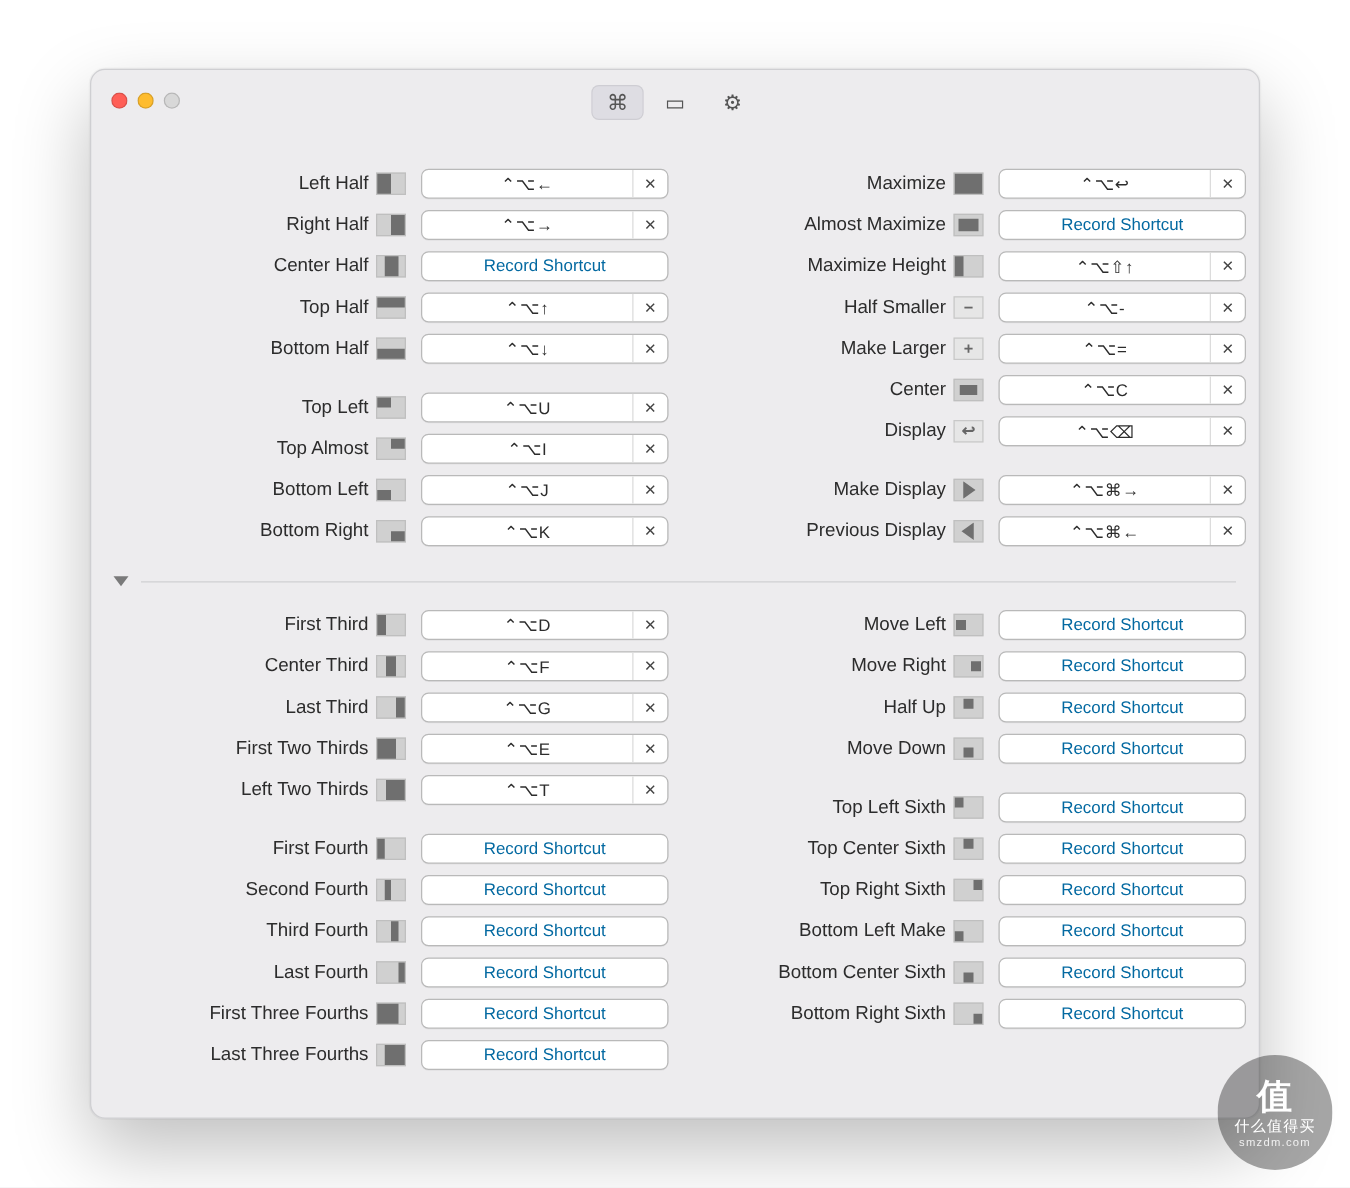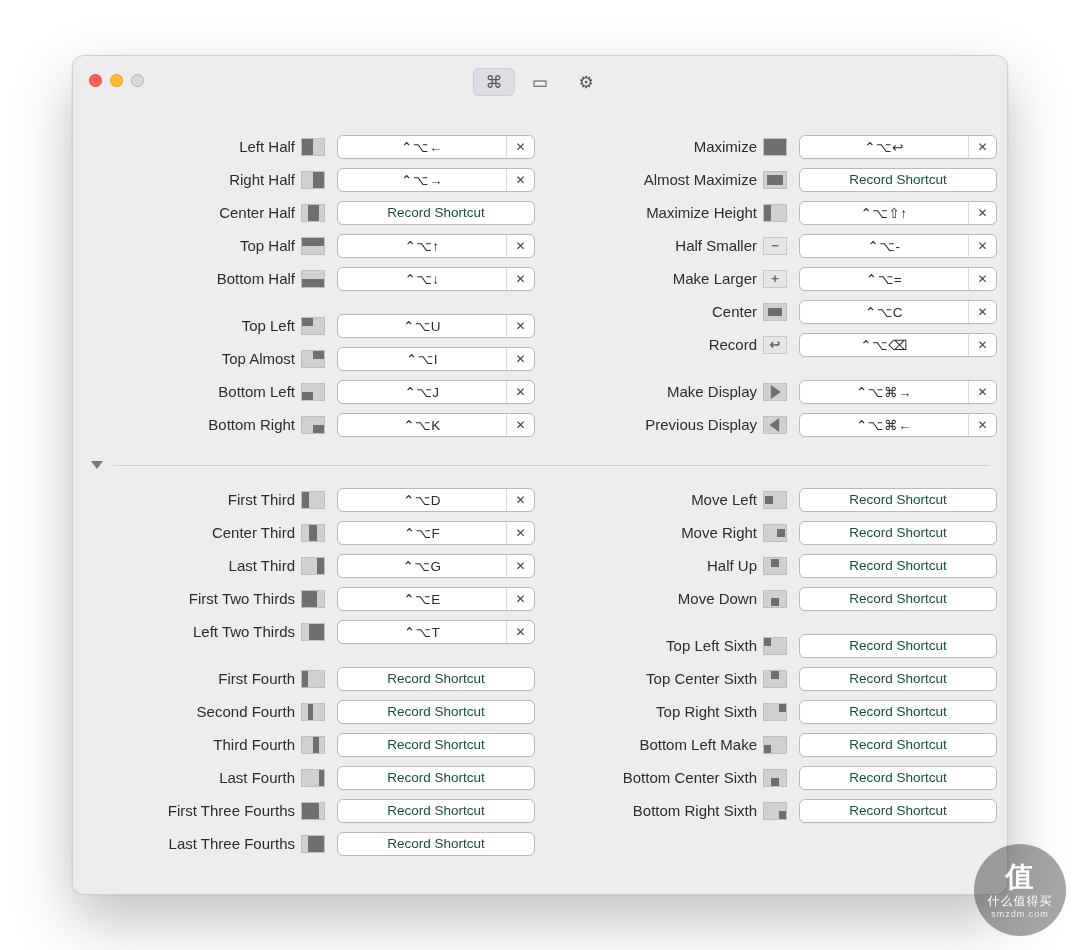--- a/index.html
+++ b/index.html
@@ -138,21 +138,21 @@
     border-radius:6px;
     display:flex;
     align-items:stretch;
     overflow:hidden;
     box-shadow: 0 0.5px 0 rgba(0,0,0,.05);
   }
   .field .val{
     flex:1; display:flex;align-items:center;justify-content:center;
     font-size:13.5px; letter-spacing:0.5px;
   }
-  .field .val.placeholder{ color:#14532d; letter-spacing:0;}
+  .field .val.placeholder{ color:#0369a1; letter-spacing:0;}
   .field .clear{
     flex:0 0 28px;
     border-left:1px solid #dcdcdc;
     display:flex;align-items:center;justify-content:center;
     font-size:12px;
     color:#444;
     cursor:pointer;
   }
   .field.empty .val { padding-right:0;}
   
@@ -331,21 +331,21 @@
             </div>
             <div class="row">
               <div class="lbl">Center</div>
               <div class="ico center-win"></div>
               <div class="field">
                 <div class="val">⌃⌥C</div>
                 <div class="clear">✕</div>
               </div>
             </div>
             <div class="row">
-              <div class="lbl">Record</div>
+              <div class="lbl">Display</div>
               <div class="ico glyph">
                 <span>↩</span>
               </div>
               <div class="field">
                 <div class="val">⌃⌥⌫</div>
                 <div class="clear">✕</div>
               </div>
             </div>
           </div>
           <div class="grp">

